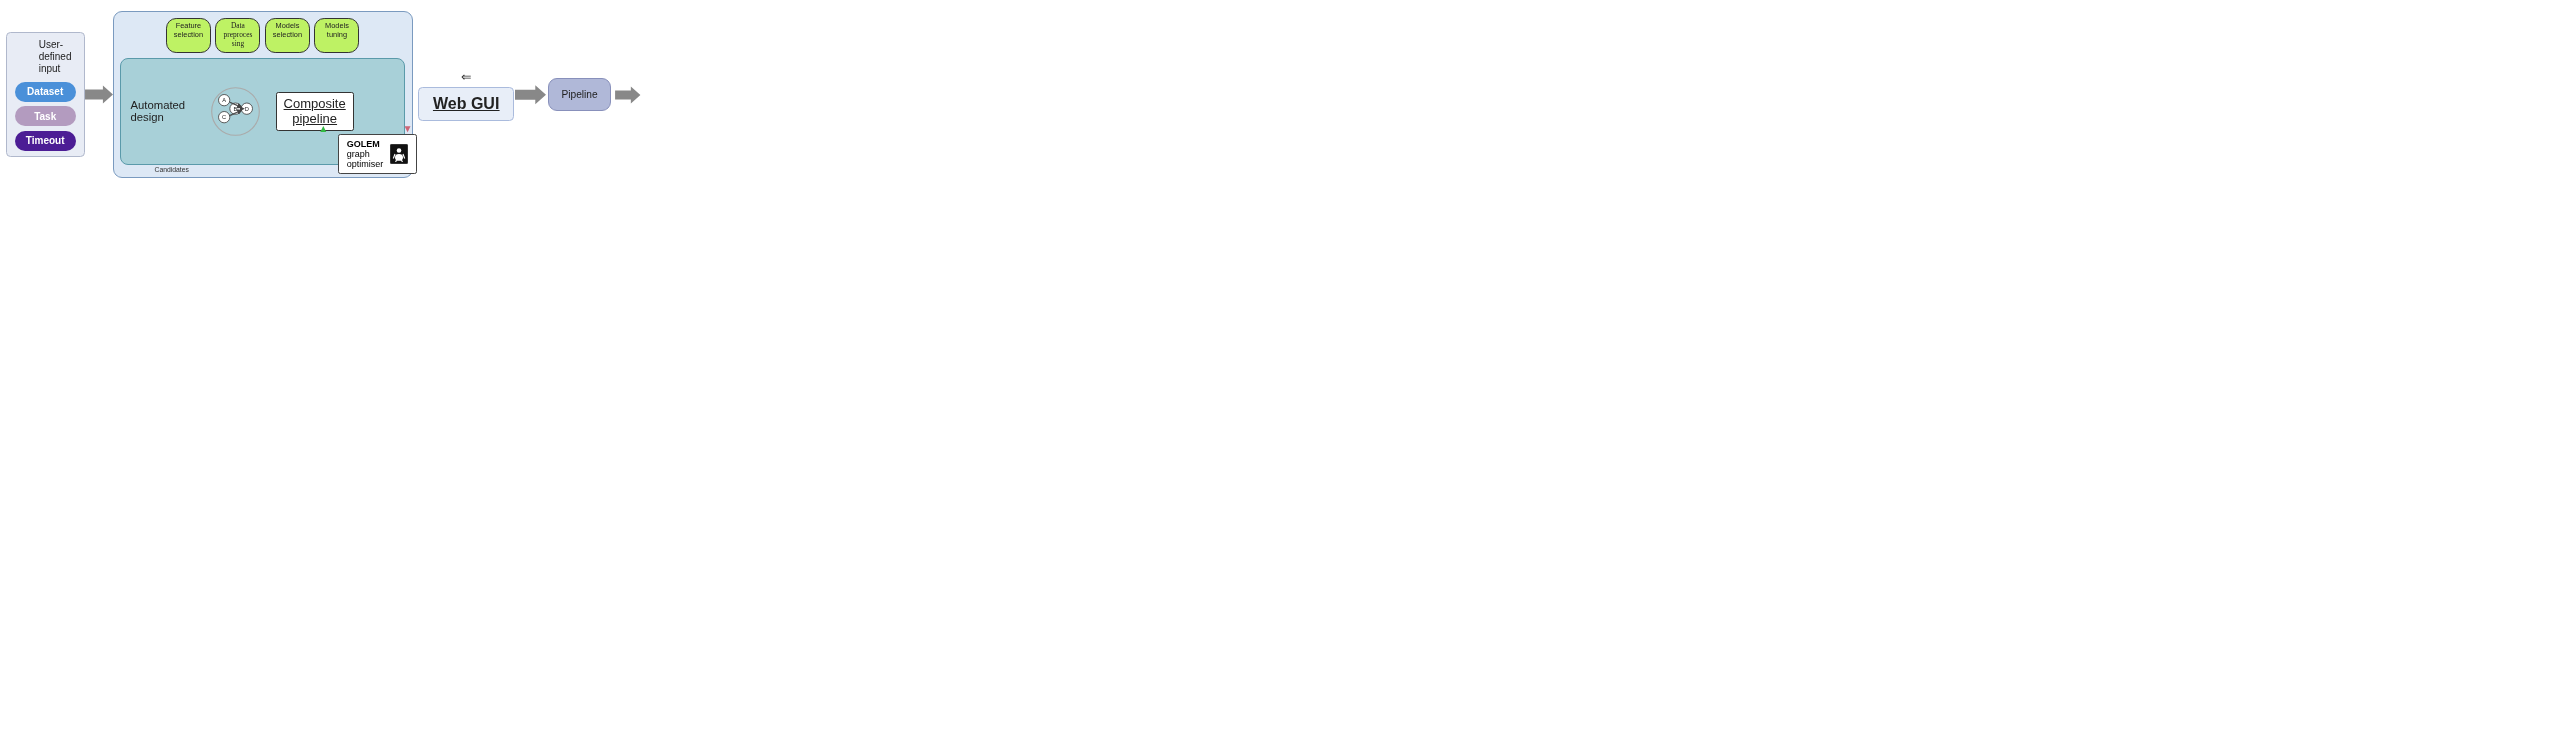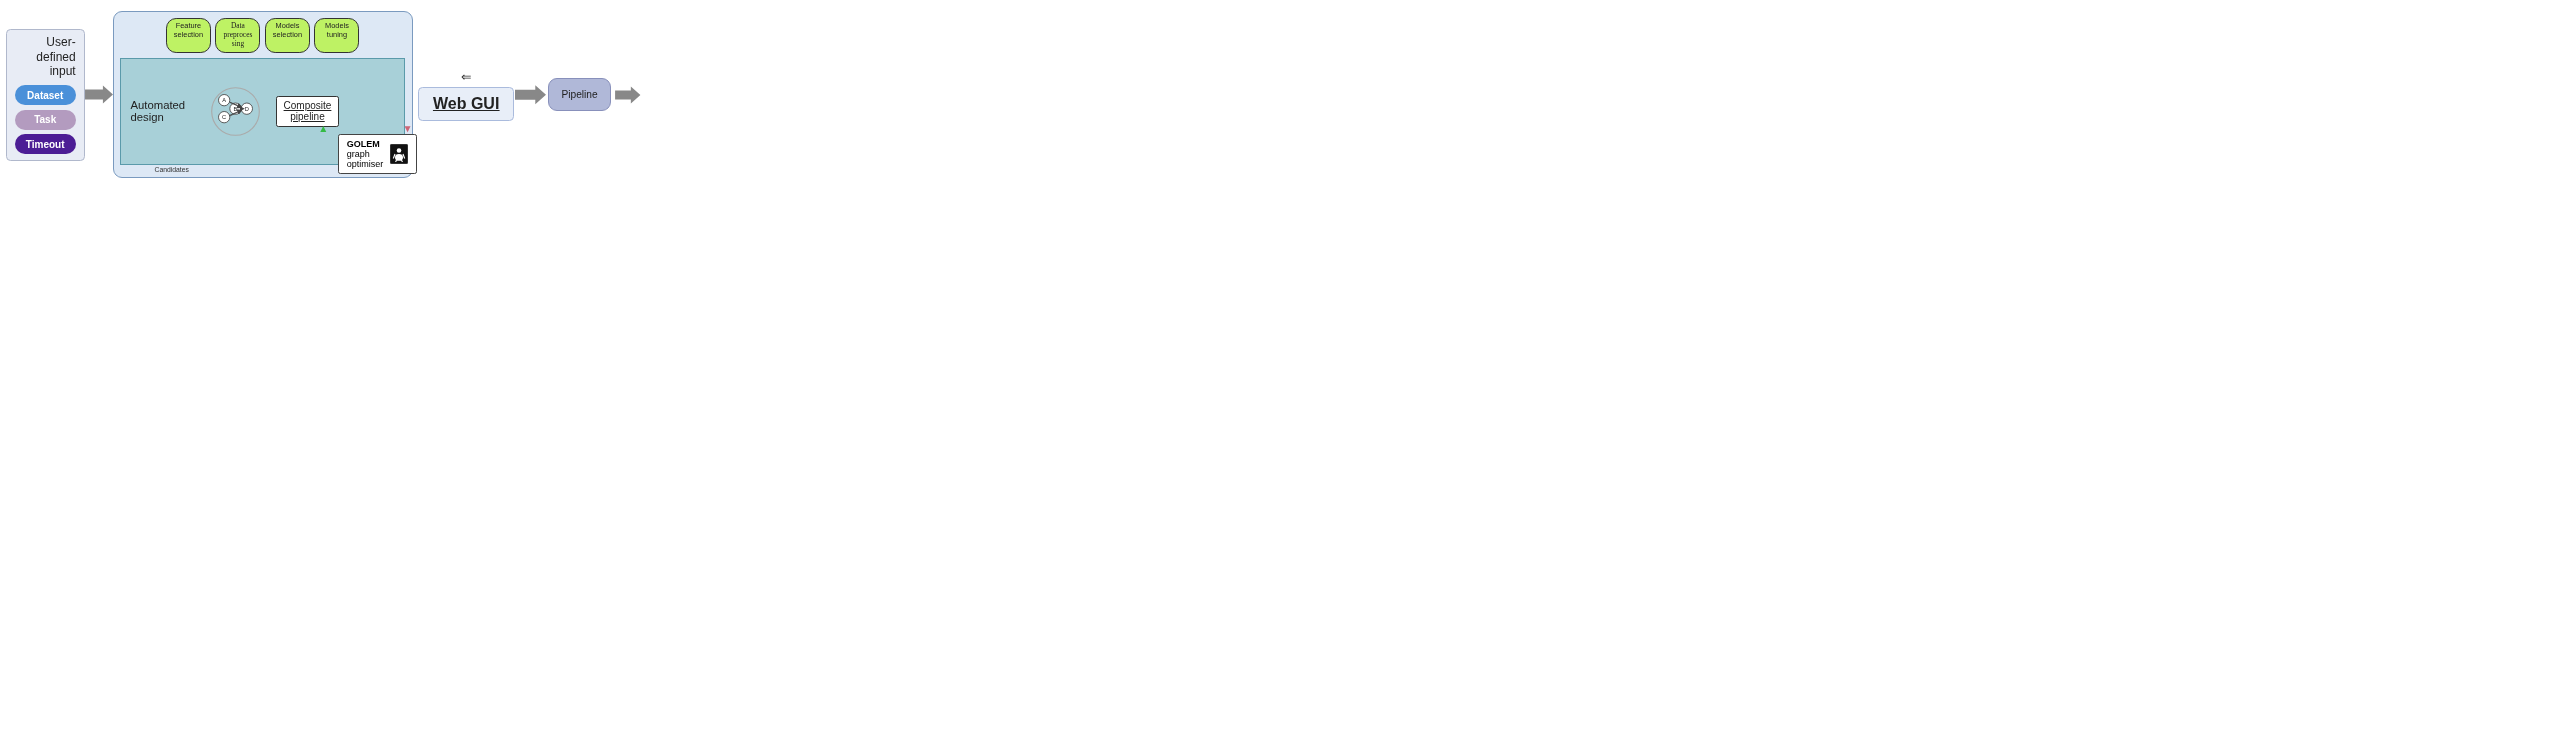--- a/index.html
+++ b/index.html
@@ -19,25 +19,26 @@
       background: #e8ecf5;
       padding: 5.7px 8px;
       display: flex;
       flex-direction: column;
       gap: 4.5px;
       width: 79px;
       flex-shrink: 0;
     }
 
     .user-input-title {
-      font-size: 12px;
-      color: #222;
-      text-align: right;
+      font-size: 10px;
+      color: #222;
+      text-align: left;
       line-height: 1.2;
       margin-bottom: 2.3px;
+      margin-left: 24px;
     }
 
     .pill {
       border-radius: 28px;
       padding: 4.5px 9px;
       text-align: center;
       font-size: 10px;
       font-weight: bold;
       color: #fff;
       cursor: default;
@@ -99,21 +100,21 @@
       text-align: center;
       font-size: 7.4px;
       color: #222;
       line-height: 1.2;
       min-width: 45px;
     }
 
     
     .inner-box {
       border: 1.1px solid #5a9aaa;
-      border-radius: 0;
+      border-radius: 8px;
       background: #a8d0d8;
       flex: 1;
       display: flex;
       align-items: center;
       padding: 5.7px 9px;
       gap: 9px;
       position: relative;
     }
 
     .automated-label {
@@ -136,21 +137,21 @@
       width: 57px;
       height: 51px;
     }
 
     
     .composite-box {
       border: 1.1px solid #333;
       border-radius: 2.3px;
       background: #fff;
       padding: 3.4px 6.8px;
-      font-size: 10px;
+      font-size: 13px;
       color: #222;
       text-align: center;
       margin-left: 2.3px;
       cursor: default;
     }
 
     .composite-box span {
       text-decoration: underline;
     }
 

